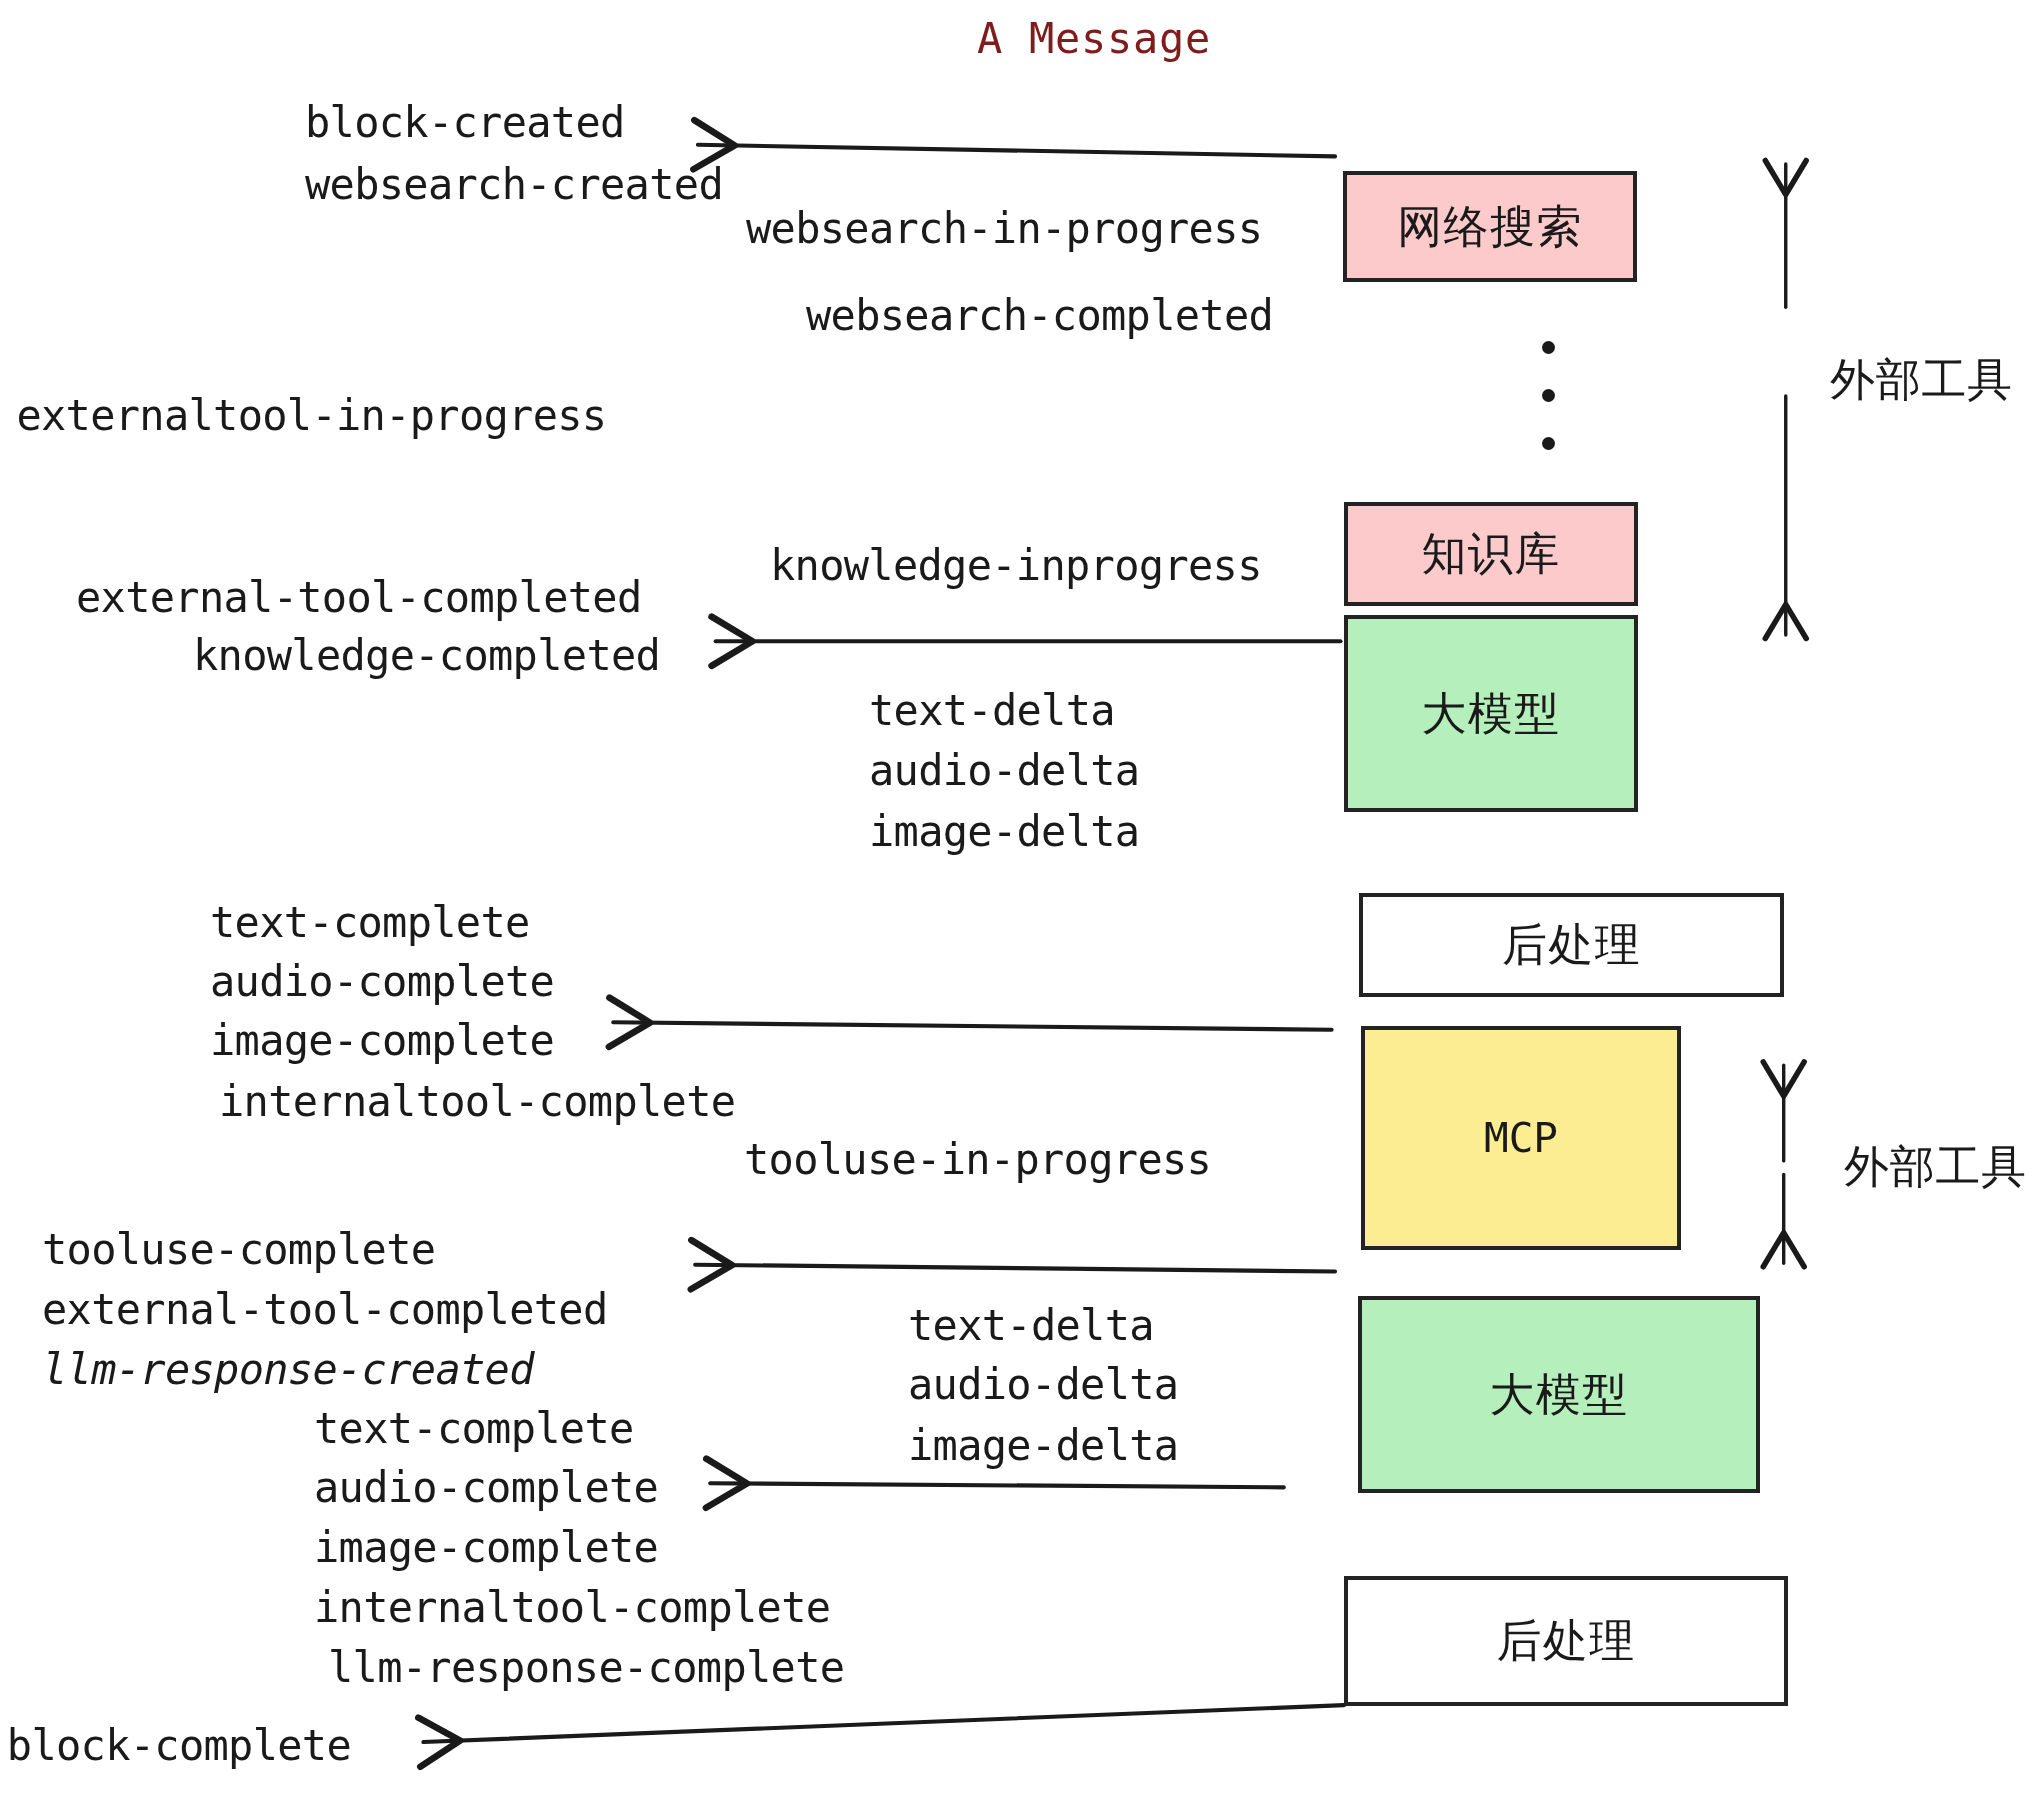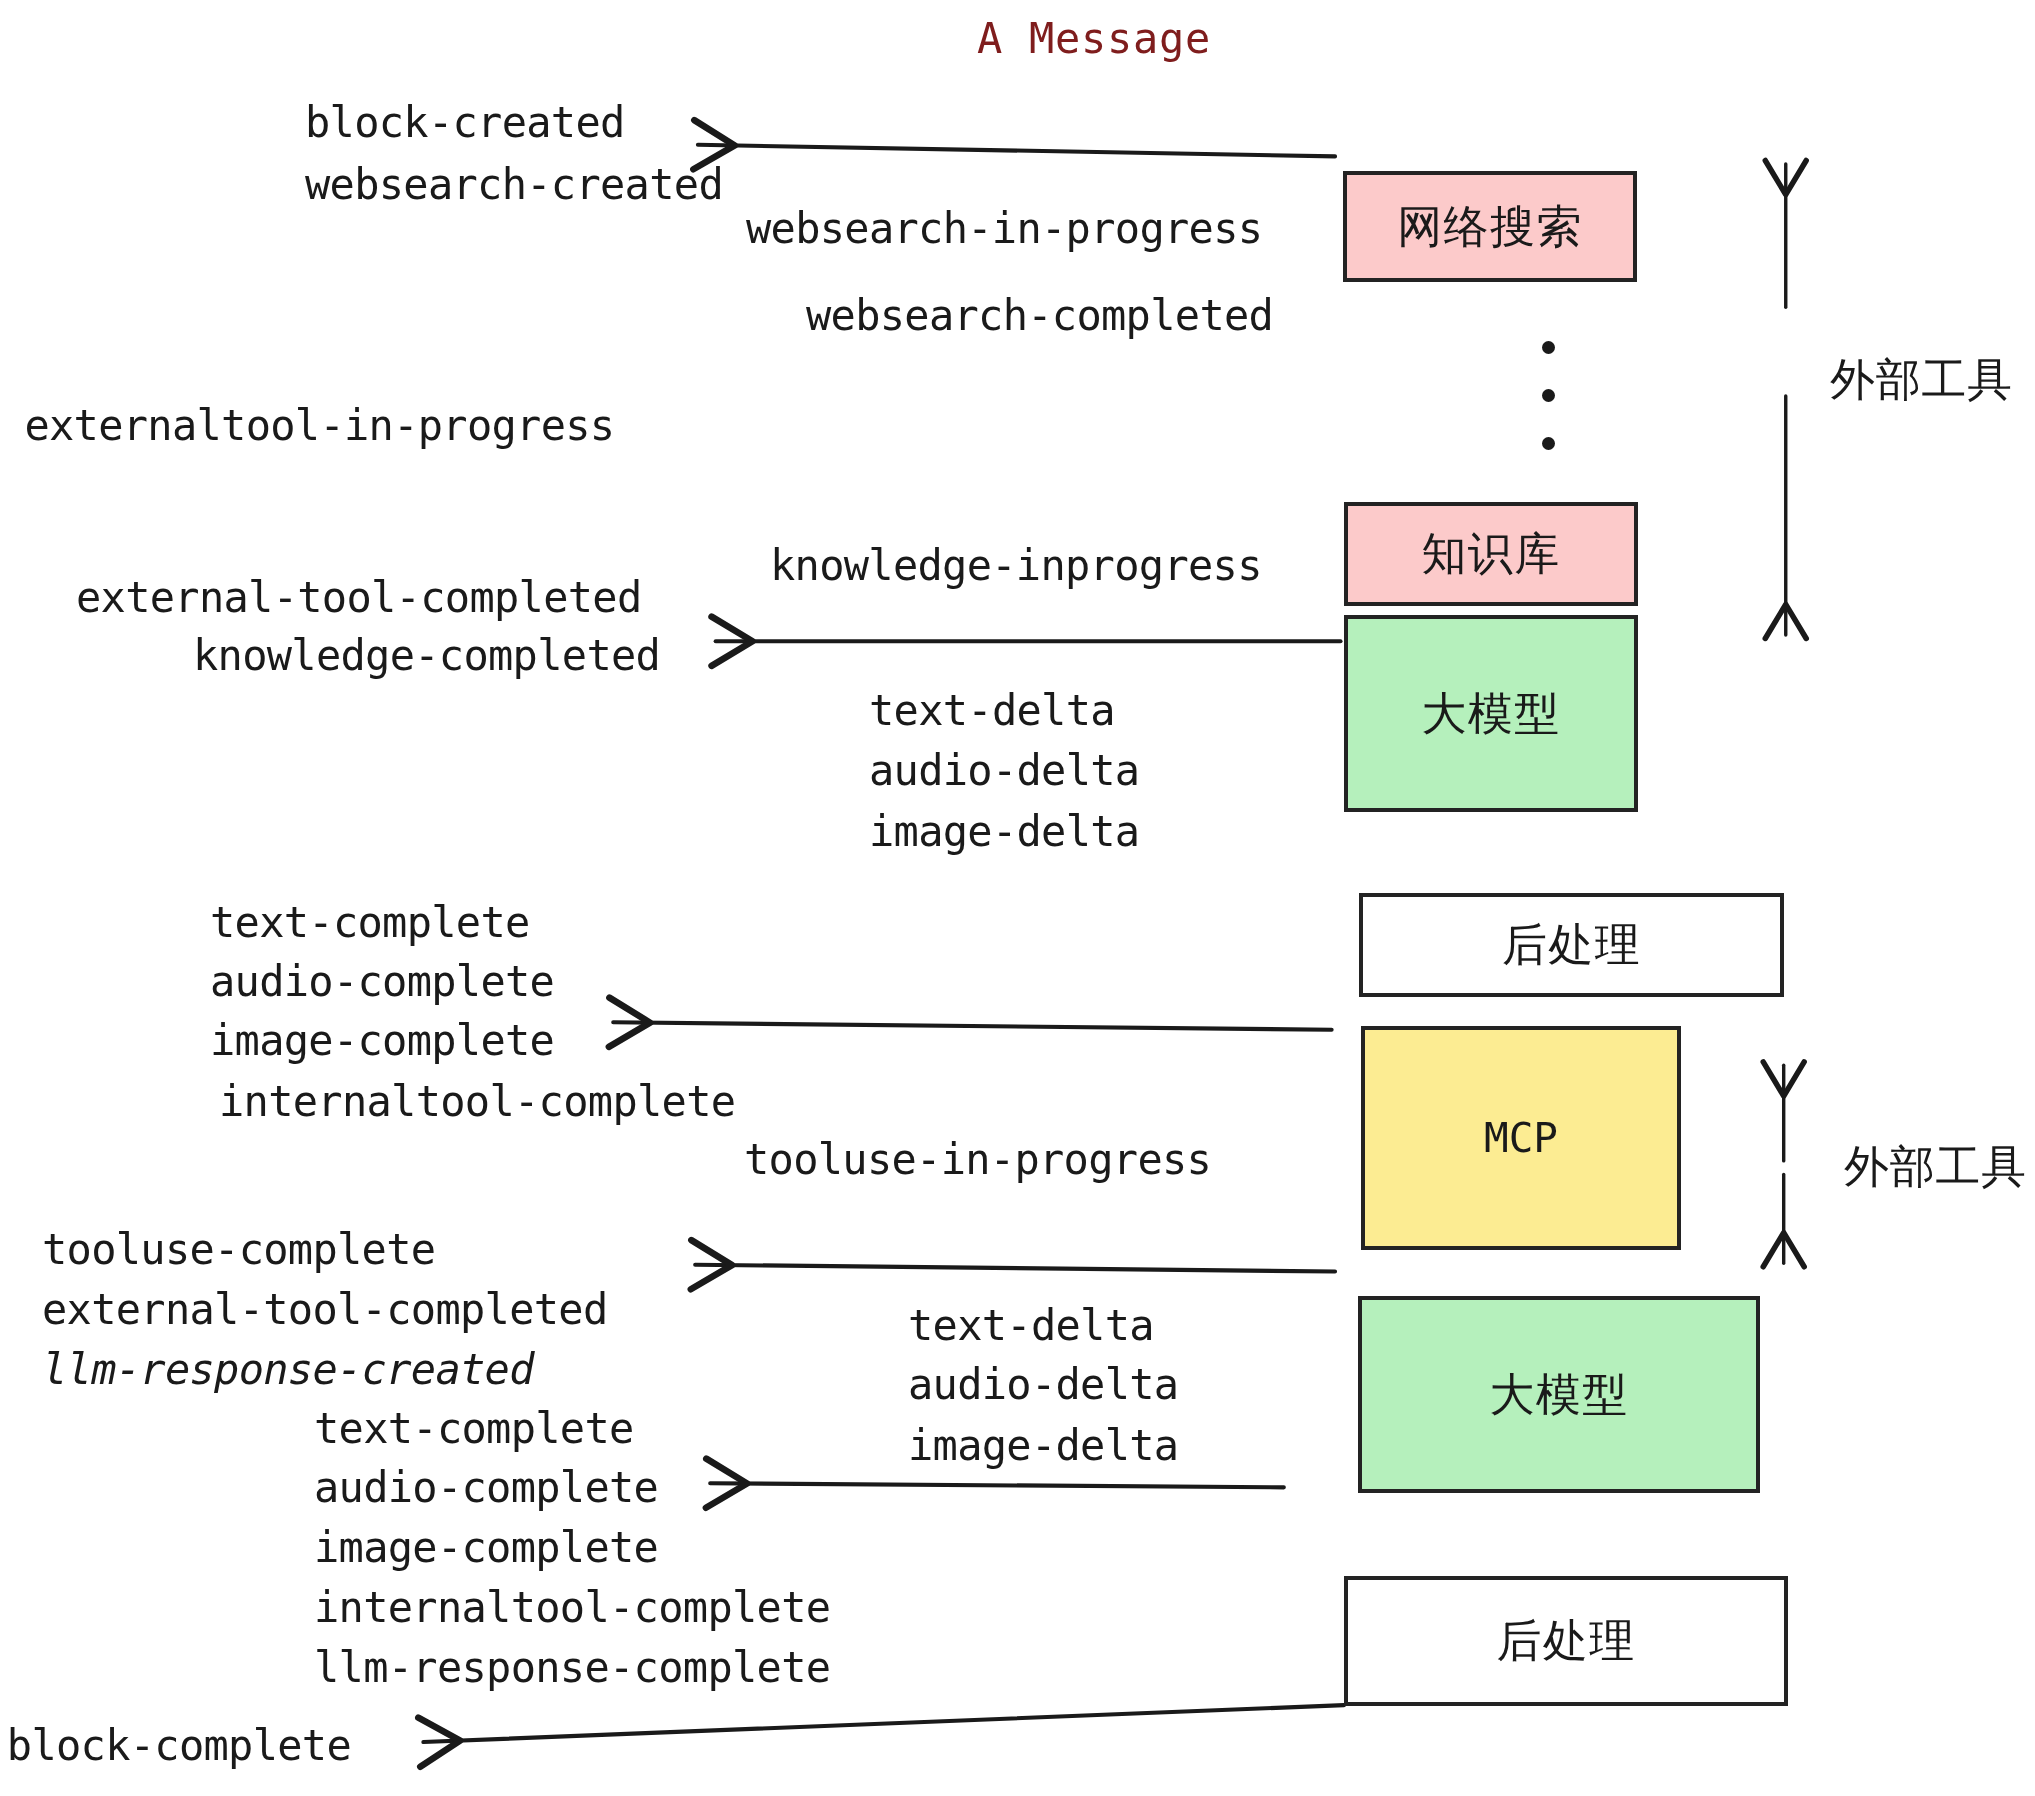--- a/index.html
+++ b/index.html
@@ -147,21 +147,21 @@
   <div id="sidelabels-layer">
       <div class="sidelabel" style="left: 1830px; top: 350px;">外部工具</div>
       <div class="sidelabel" style="left: 1844px; top: 1137px;">外部工具</div>
     </div>
 
   <div id="events-layer">
       <div class="evt" style="left: 305px; top: 102px;">block-created</div>
       <div class="evt" style="left: 305px; top: 164px;">websearch-created</div>
       <div class="evt" style="left: 746px; top: 208px;">websearch-in-progress</div>
       <div class="evt" style="left: 758px; top: 295px; margin-left: 48px;">websearch-completed</div>
-      <div class="evt" style="left: 16.4px; top: 405px; margin-left: 8px;">externaltool-in-progress</div>
+      <div class="evt" style="left: 16.4px; top: 395px;">externaltool-in-progress</div>
       <div class="evt" style="left: 770px; top: 545px;">knowledge-inprogress</div>
       <div class="evt" style="left: 76px; top: 577px;">external-tool-completed</div>
       <div class="evt" style="left: 193px; top: 635px;">knowledge-completed</div>
       <div class="evt" style="left: 869px; top: 690px;">text-delta</div>
       <div class="evt" style="left: 869px; top: 750px;">audio-delta</div>
       <div class="evt" style="left: 869px; top: 811px;">image-delta</div>
       <div class="evt" style="left: 210px; top: 902px;">text-complete</div>
       <div class="evt" style="left: 210px; top: 961px;">audio-complete</div>
       <div class="evt" style="left: 210px; top: 1020px;">image-complete</div>
       <div class="evt" style="left: 219px; top: 1081px;">internaltool-complete</div>
@@ -169,18 +169,18 @@
       <div class="evt" style="left: 42px; top: 1229px;">tooluse-complete</div>
       <div class="evt" style="left: 42px; top: 1289px;">external-tool-completed</div>
       <div class="evt" style="left: 42px; top: 1349px; font-style: italic;">llm-response-created</div>
       <div class="evt" style="left: 908px; top: 1305px;">text-delta</div>
       <div class="evt" style="left: 908px; top: 1364px;">audio-delta</div>
       <div class="evt" style="left: 908px; top: 1425px;">image-delta</div>
       <div class="evt" style="left: 314px; top: 1408px;">text-complete</div>
       <div class="evt" style="left: 314px; top: 1467px;">audio-complete</div>
       <div class="evt" style="left: 314px; top: 1527px;">image-complete</div>
       <div class="evt" style="left: 314px; top: 1587px;">internaltool-complete</div>
-      <div class="evt" style="left: 314px; top: 1647px;">llm-response-complete</div>
+      <div class="evt" style="left: 328px; top: 1647px;">llm-response-complete</div>
       <div class="evt" style="left: 6.8px; top: 1725px;">block-complete</div>
     </div>
 
 </div>
 
 
 </body></html>

